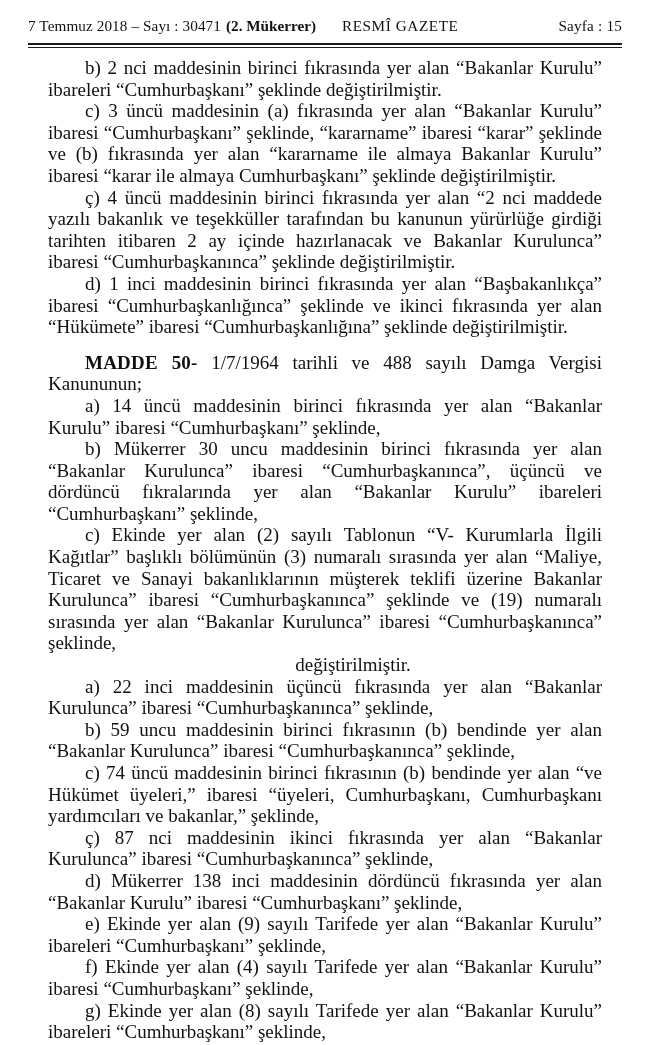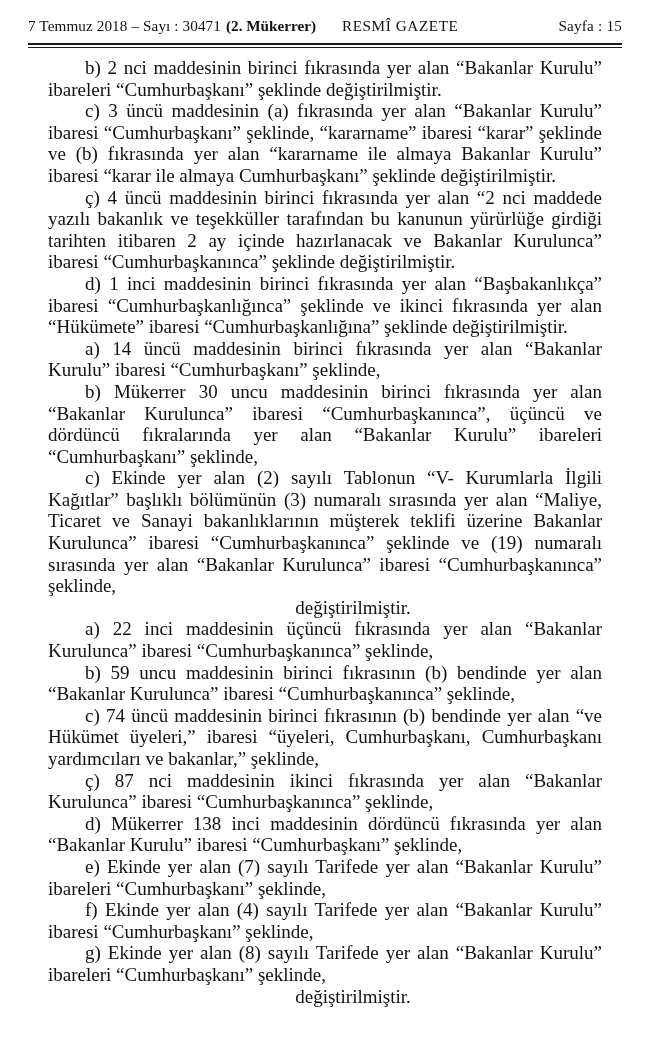--- a/index.html
+++ b/index.html
@@ -126,28 +126,29 @@
     <div class="line-thick"></div>
     <div class="line-gap"></div>
     <div class="line-thin"></div>
   </div>
 
   <div class="column">
       <p class="para" id="p-b-madde49">b) 2 nci maddesinin birinci fıkrasında yer alan “Bakanlar Kurulu” ibareleri “Cumhurbaşkanı” şeklinde değiştirilmiştir.</p>
       <p class="para" id="p-c-madde49">c) 3 üncü maddesinin (a) fıkrasında yer alan “Bakanlar Kurulu” ibaresi “Cumhurbaşkanı” şeklinde, “kararname” ibaresi “karar” şeklinde ve (b) fıkrasında yer alan “kararname ile almaya Bakanlar Kurulu” ibaresi “karar ile almaya Cumhurbaşkanı” şeklinde değiştirilmiştir.</p>
       <p class="para" id="p-c-cedilla-madde49">ç) 4 üncü maddesinin birinci fıkrasında yer alan “2 nci maddede yazılı bakanlık ve teşekküller tarafından bu kanunun yürürlüğe girdiği tarihten itibaren 2 ay içinde hazırlanacak ve Bakanlar Kurulunca” ibaresi “Cumhurbaşkanınca” şeklinde değiştirilmiştir.</p>
       <p class="para" id="p-d-madde49">d) 1 inci maddesinin birinci fıkrasında yer alan “Başbakanlıkça” ibaresi “Cumhurbaşkanlığınca” şeklinde ve ikinci fıkrasında yer alan “Hükümete” ibaresi “Cumhurbaşkanlığına” şeklinde değiştirilmiştir.</p>
+      <p class="para heading-para" id="p-madde50"><span class="madde-label">MADDE 50-</span><span> 1/7/1964 tarihli ve 488 sayılı Damga Vergisi Kanununun;</span></p>
       <p class="para" id="p-a-madde50">a) 14 üncü maddesinin birinci fıkrasında yer alan “Bakanlar Kurulu” ibaresi “Cumhurbaşkanı” şeklinde,</p>
       <p class="para" id="p-b-madde50">b) Mükerrer 30 uncu maddesinin birinci fıkrasında yer alan “Bakanlar Kurulunca” ibaresi “Cumhurbaşkanınca”, üçüncü ve dördüncü fıkralarında yer alan “Bakanlar Kurulu” ibareleri “Cumhurbaşkanı” şeklinde,</p>
       <p class="para" id="p-c-madde50">c) Ekinde yer alan (2) sayılı Tablonun “V- Kurumlarla İlgili Kağıtlar” başlıklı bölümünün (3) numaralı sırasında yer alan “Maliye, Ticaret ve Sanayi bakanlıklarının müşterek teklifi üzerine Bakanlar Kurulunca” ibaresi “Cumhurbaşkanınca” şeklinde ve (19) numaralı sırasında yer alan “Bakanlar Kurulunca” ibaresi “Cumhurbaşkanınca” şeklinde,</p>
       <p class="para tail" id="p-tail-madde50">değiştirilmiştir.</p>
       <p class="para" id="p-a-madde51">a) 22 inci maddesinin üçüncü fıkrasında yer alan “Bakanlar Kurulunca” ibaresi “Cumhurbaşkanınca” şeklinde,</p>
       <p class="para" id="p-b-madde51">b) 59 uncu maddesinin birinci fıkrasının (b) bendinde yer alan “Bakanlar Kurulunca” ibaresi “Cumhurbaşkanınca” şeklinde,</p>
       <p class="para" id="p-c-madde51">c) 74 üncü maddesinin birinci fıkrasının (b) bendinde yer alan “ve Hükümet üyeleri,” ibaresi “üyeleri, Cumhurbaşkanı, Cumhurbaşkanı yardımcıları ve bakanlar,” şeklinde,</p>
       <p class="para" id="p-c-cedilla-madde51">ç) 87 nci maddesinin ikinci fıkrasında yer alan “Bakanlar Kurulunca” ibaresi “Cumhurbaşkanınca” şeklinde,</p>
       <p class="para" id="p-d-madde51">d) Mükerrer 138 inci maddesinin dördüncü fıkrasında yer alan “Bakanlar Kurulu” ibaresi “Cumhurbaşkanı” şeklinde,</p>
-      <p class="para" id="p-e-madde51">e) Ekinde yer alan (7) sayılı Tarifede yer alan “Bakanlar Kurulu” ibareleri “Cumhurbaşkanı” şeklinde,</p>
+      <p class="para" id="p-e-madde51">e) Ekinde yer alan (9) sayılı Tarifede yer alan “Bakanlar Kurulu” ibareleri “Cumhurbaşkanı” şeklinde,</p>
       <p class="para" id="p-f-madde51">f) Ekinde yer alan (4) sayılı Tarifede yer alan “Bakanlar Kurulu” ibaresi “Cumhurbaşkanı” şeklinde,</p>
       <p class="para" id="p-g-madde51">g) Ekinde yer alan (8) sayılı Tarifede yer alan “Bakanlar Kurulu” ibareleri “Cumhurbaşkanı” şeklinde,</p>
       <p class="para tail" id="p-tail-madde51">değiştirilmiştir.</p>
     </div>
 
 </div>
 
 </body></html>

